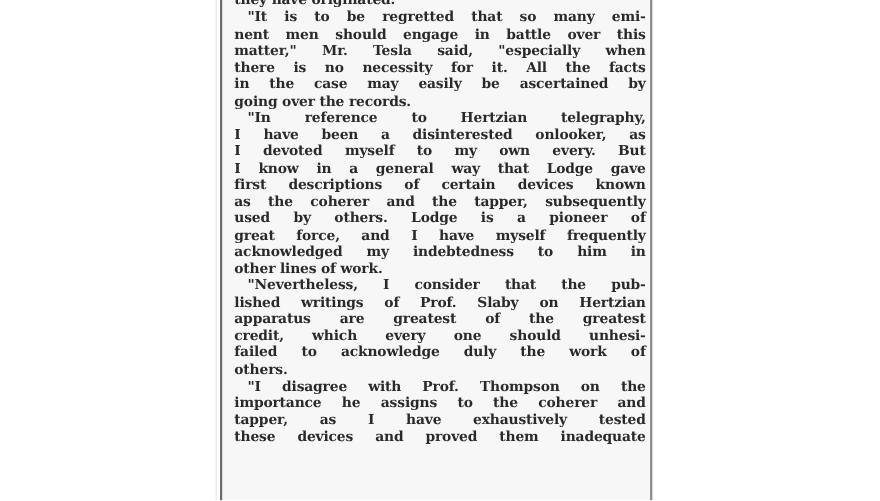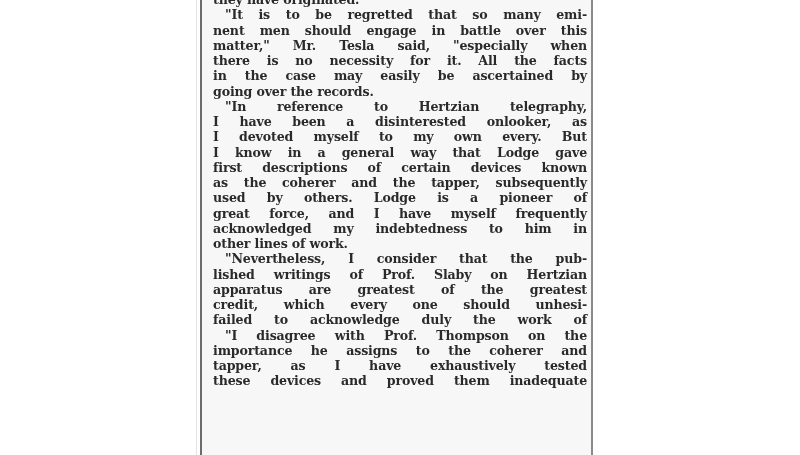--- a/index.html
+++ b/index.html
@@ -102,20 +102,21 @@
         <span class="line">acknowledged my indebtedness to him in</span>
         <span class="line last">other lines of work.</span>
       </p>
 
       <p>
         <span class="line first-of-para">"Nevertheless, I consider that the pub-</span>
         <span class="line">lished writings of Prof. Slaby on Hertzian</span>
         <span class="line">apparatus are greatest of the greatest</span>
         <span class="line">credit, which every one should unhesi-</span>
         <span class="line">failed to acknowledge duly the work of</span>
+        <span class="line last">others.</span>
       </p>
 
       <p>
         <span class="line first-of-para">"I disagree with Prof. Thompson on the</span>
         <span class="line">importance he assigns to the coherer and</span>
         <span class="line">tapper, as I have exhaustively tested</span>
         <span class="line">these devices and proved them inadequate</span>
       </p>
 
     </div>

